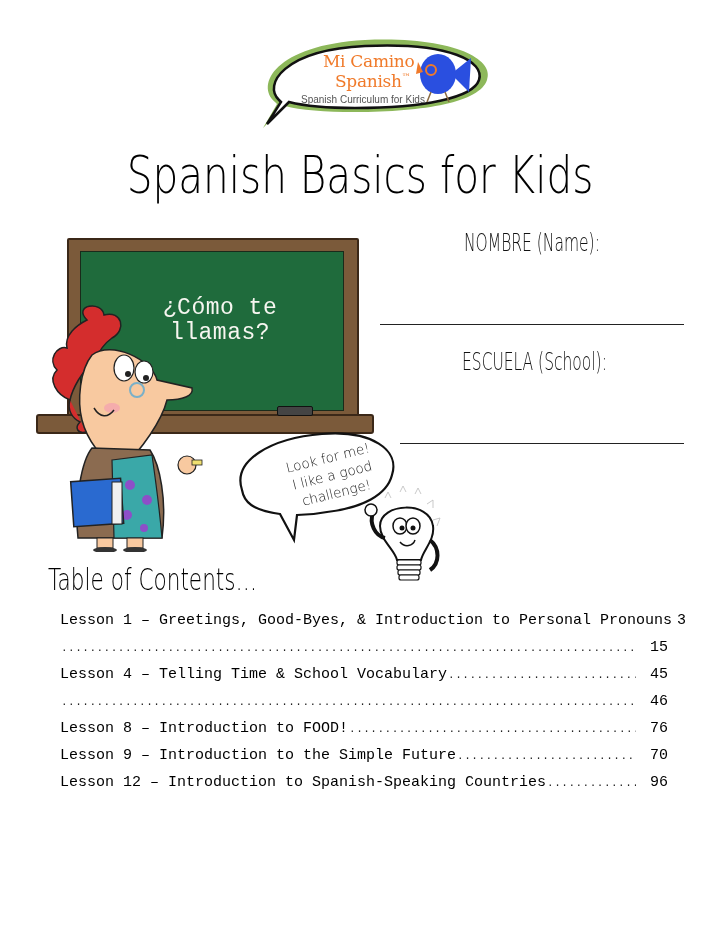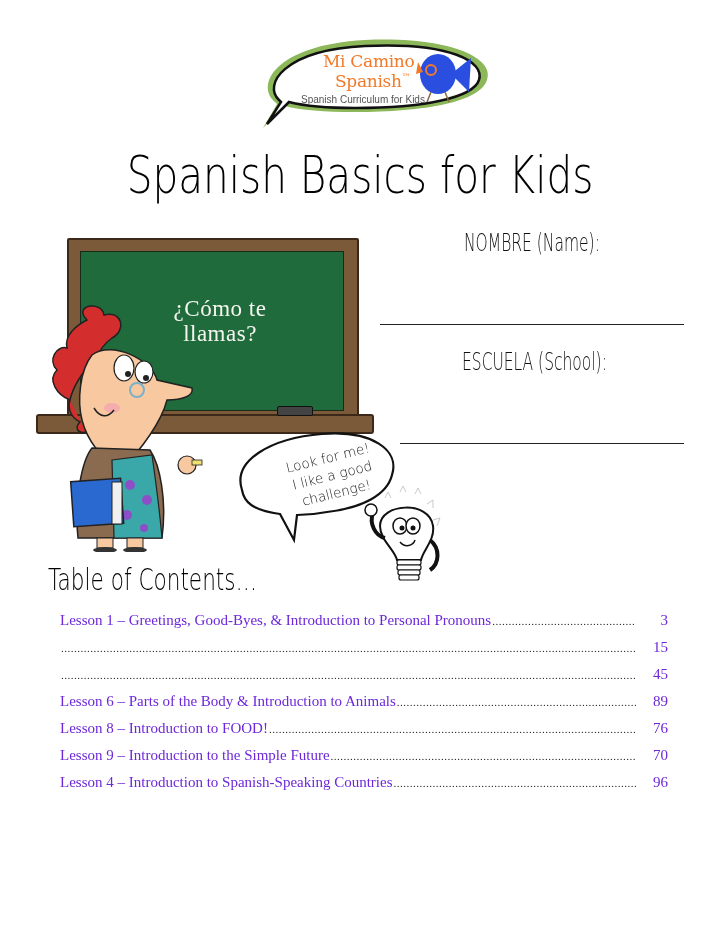--- a/index.html
+++ b/index.html
@@ -26,21 +26,21 @@
     transform: scaleX(0.78); transform-origin: center; line-height: 70px;
   }
 
   
   .board-frame { left: 67px; top: 238px; width: 288px; height: 182px; background: #7b5a3a; border: 2px solid #3b2818; border-radius: 2px; }
   .board { left: 80px; top: 251px; width: 262px; height: 158px; background: #1f6b3c; border: 1.5px solid #1a2a1a; }
   .ledge { left: 36px; top: 414px; width: 334px; height: 16px; background: #7b5a3a; border: 2px solid #3b2818; border-radius: 3px; }
   .eraser { left: 277px; top: 406px; width: 34px; height: 8px; background: #444; border: 1px solid #111; border-radius: 2px; }
   .board-text {
     left: 140px; top: 296px; width: 160px; text-align: center; color: #f6f6f0;
-    font-family: Liberation Serif, serif; font-size: 23px; line-height: 25px; letter-spacing: 0.5px;
+    font-family: Liberation Mono, monospace; font-size: 23px; line-height: 25px; letter-spacing: 0.5px;
   }
 
   
   .teacher { left: 42px; top: 300px; width: 170px; height: 252px; }
 
   
   .field-label {
     font-family: "DejaVu Sans", sans-serif; font-weight: 300; font-size: 25px; color: #111;
     transform: scaleX(0.62); transform-origin: left center; white-space: nowrap;
   }
@@ -59,22 +59,22 @@
   }
   .bulb { left: 355px; top: 478px; width: 95px; height: 110px; }
 
   
   .toc-heading {
     left: 48px; top: 562px; font-family: "DejaVu Sans", sans-serif; font-weight: 300; font-size: 30px;
     transform: scaleX(0.72); transform-origin: left center; white-space: nowrap;
   }
   .toc { left: 60px; top: 612px; width: 610px; }
   .toc-row {
-    display: flex; align-items: baseline; height: 27px; font-family: Liberation Serif, serif;
-    font-size: 15px; color: #6d28d9;
+    display: flex; align-items: baseline; height: 27px; font-family: Liberation Mono, monospace;
+    font-size: 15px; color: #000000;
   }
   .toc-title { white-space: nowrap; }
   .toc-dots { flex: 1; overflow: hidden; white-space: nowrap; margin: 0 4px 0 1px; letter-spacing: 0.5px; font-size: 11px; color: #222; }
   .toc-dots::before { content: "................................................................................................................................................................................................................................"; }
   .toc-page { width: 28px; text-align: right; padding-right: 2px; }
 </style>
 </head>
 <body>
 
 <div class="abs logo">
@@ -184,36 +184,36 @@
   <div class="toc-row">
       <span class="toc-title">Lesson 1 – Greetings, Good-Byes, &amp; Introduction to Personal Pronouns</span>
       <span class="toc-dots"></span>
       <span class="toc-page">3</span>
     </div>
   <div class="toc-row">
       <span class="toc-dots"></span>
       <span class="toc-page">15</span>
     </div>
   <div class="toc-row">
+      <span class="toc-title">Lesson 4 – Telling Time &amp; School Vocabulary</span>
       <span class="toc-dots"></span>
       <span class="toc-page">45</span>
     </div>
   <div class="toc-row">
-      <span class="toc-title">Lesson 6 – Parts of the Body &amp; Introduction to Animals</span>
-      <span class="toc-dots"></span>
-      <span class="toc-page">89</span>
+      <span class="toc-dots"></span>
+      <span class="toc-page">46</span>
     </div>
   <div class="toc-row">
       <span class="toc-title">Lesson 8 – Introduction to FOOD!</span>
       <span class="toc-dots"></span>
       <span class="toc-page">76</span>
     </div>
   <div class="toc-row">
       <span class="toc-title">Lesson 9 – Introduction to the Simple Future</span>
       <span class="toc-dots"></span>
       <span class="toc-page">70</span>
     </div>
   <div class="toc-row">
-      <span class="toc-title">Lesson 4 – Introduction to Spanish-Speaking Countries</span>
+      <span class="toc-title">Lesson 12 – Introduction to Spanish-Speaking Countries</span>
       <span class="toc-dots"></span>
       <span class="toc-page">96</span>
     </div>
 </div>
 
 </body></html>

